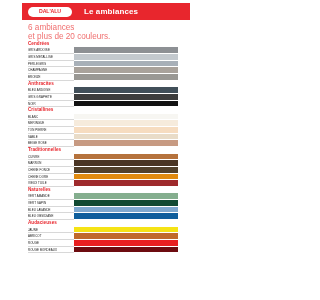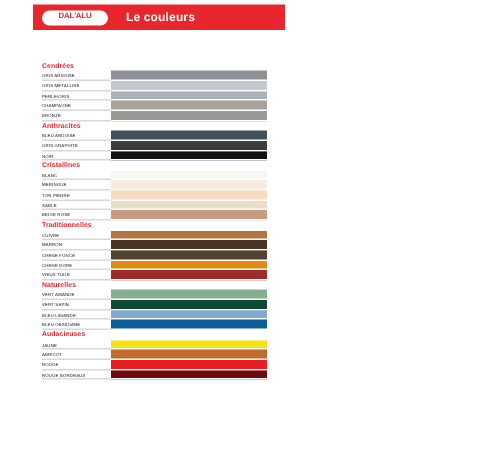--- a/index.html
+++ b/index.html
@@ -101,23 +101,27 @@
 </style>
 </head>
 <body>
 
 <div class="page">
 
   <div class="header-band">
     <div class="logo">
       <span class="logo-text">DAL'ALU</span>
     </div>
-    <div class="header-title">Le couleurs</div>
+    <div class="header-title">Le ambiances</div>
   </div>
 
+  <div class="intro">
+    <div>6 ambiances</div>
+    <div>et plus de 20 couleurs.</div>
+  </div>
 
   <div class="palette">
       <div class="group">
         <div class="group-title">Cendrées</div>
         <div class="row">
           <div class="row-label">GRIS ARDOISE</div>
           <div class="row-swatch" style="background: rgb(141, 144, 148);"></div>
         </div>
         <div class="row">
           <div class="row-label">GRIS METALLISE</div>

